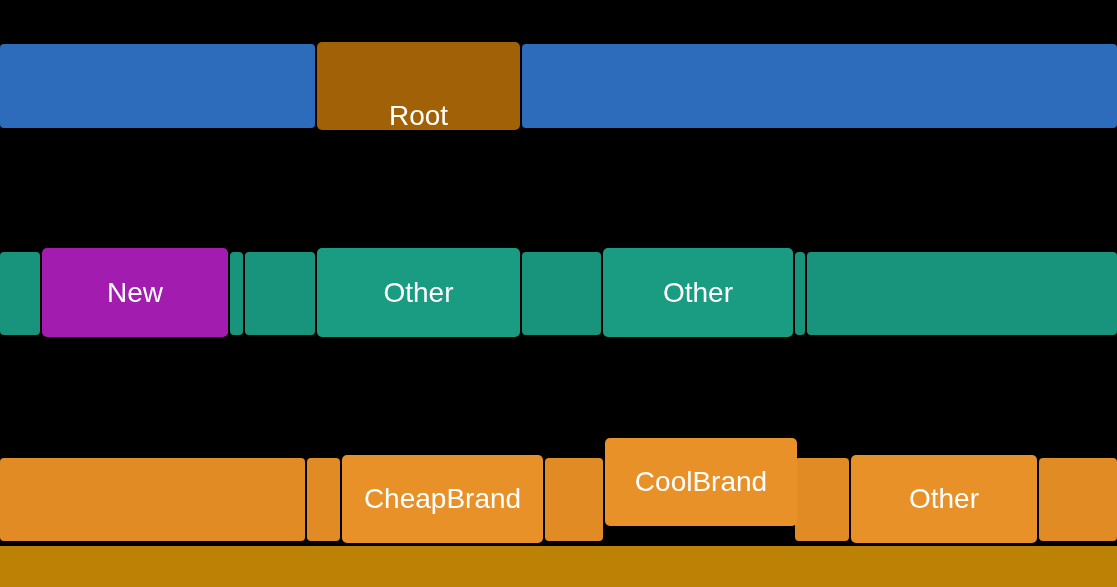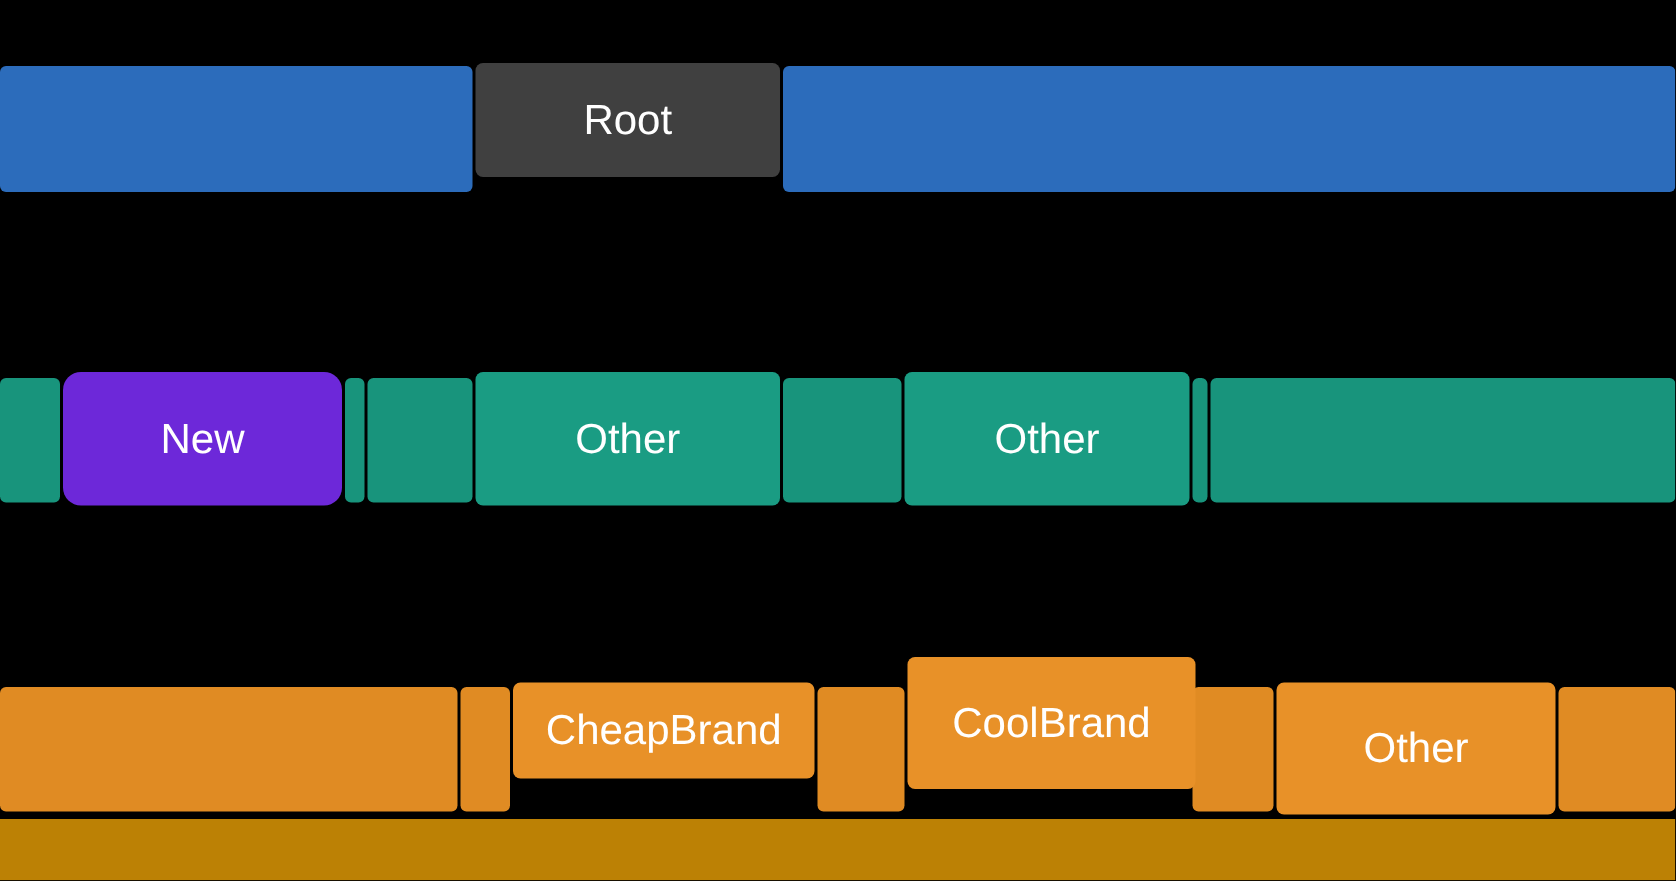--- a/index.html
+++ b/index.html
@@ -40,46 +40,46 @@
     position:absolute;
     z-index:1;
   }
 </style>
 </head>
 <body>
 
 <div id="chart" style="width: 1117px; height: 587px; background: rgb(0, 0, 0);">
     <div>
       <div class="seg track" style="left: 0px; width: 315px; top: 44px; height: 84px; background: rgb(44, 108, 187);"></div>
-      <div class="seg node" style="left: 317px; width: 203px; top: 42px; height: 76px; background: #404040;">
+      <div class="seg node" style="left: 317px; width: 203px; top: 42px; height: 88px; background: #a16207; align-items: flex-end;">
         <span class="node-label">Root</span>
       </div>
       <div class="seg track" style="left: 522px; width: 595px; top: 44px; height: 84px; background: rgb(44, 108, 187);"></div>
     </div>
     <div>
       <div class="seg track" style="left: 0px; width: 40px; top: 252px; height: 83px; background: rgb(24, 148, 124);"></div>
-      <div class="seg node" style="left: 42px; width: 186px; top: 248px; height: 89px; background: #6d28d9; border-radius: 12px;">
+      <div class="seg node" style="left: 42px; width: 186px; top: 248px; height: 89px; background: #a21caf;">
         <span class="node-label">New</span>
       </div>
       <div class="seg track" style="left: 230px; width: 13px; top: 252px; height: 83px; background: rgb(24, 148, 124);"></div>
       <div class="seg track" style="left: 245px; width: 70px; top: 252px; height: 83px; background: rgb(24, 148, 124);"></div>
       <div class="seg node" style="left: 317px; width: 203px; top: 248px; height: 89px; background: rgb(26, 156, 131);">
         <span class="node-label">Other</span>
       </div>
       <div class="seg track" style="left: 522px; width: 79px; top: 252px; height: 83px; background: rgb(24, 148, 124);"></div>
       <div class="seg node" style="left: 603px; width: 190px; top: 248px; height: 89px; background: rgb(26, 156, 131);">
         <span class="node-label">Other</span>
       </div>
       <div class="seg track" style="left: 795px; width: 10px; top: 252px; height: 83px; background: rgb(24, 148, 124);"></div>
       <div class="seg track" style="left: 807px; width: 310px; top: 252px; height: 83px; background: rgb(24, 148, 124);"></div>
     </div>
     <div>
       <div class="seg track" style="left: 0px; width: 305px; top: 458px; height: 83px; background: rgb(224, 139, 35);"></div>
       <div class="seg track" style="left: 307px; width: 33px; top: 458px; height: 83px; background: rgb(224, 139, 35);"></div>
-      <div class="seg node" style="left: 342px; width: 201px; top: 455px; height: 64px; background: rgb(232, 145, 40);">
+      <div class="seg node" style="left: 342px; width: 201px; top: 455px; height: 88px; background: rgb(232, 145, 40);">
         <span class="node-label">CheapBrand</span>
       </div>
       <div class="seg track" style="left: 545px; width: 58px; top: 458px; height: 83px; background: rgb(224, 139, 35);"></div>
       <div class="seg node" style="left: 605px; width: 192px; top: 438px; height: 88px; background: rgb(232, 145, 40);">
         <span class="node-label">CoolBrand</span>
       </div>
       <div class="seg track" style="left: 795px; width: 54px; top: 458px; height: 83px; background: rgb(224, 139, 35);"></div>
       <div class="seg node" style="left: 851px; width: 186px; top: 455px; height: 88px; background: rgb(232, 145, 40);">
         <span class="node-label">Other</span>
       </div>

